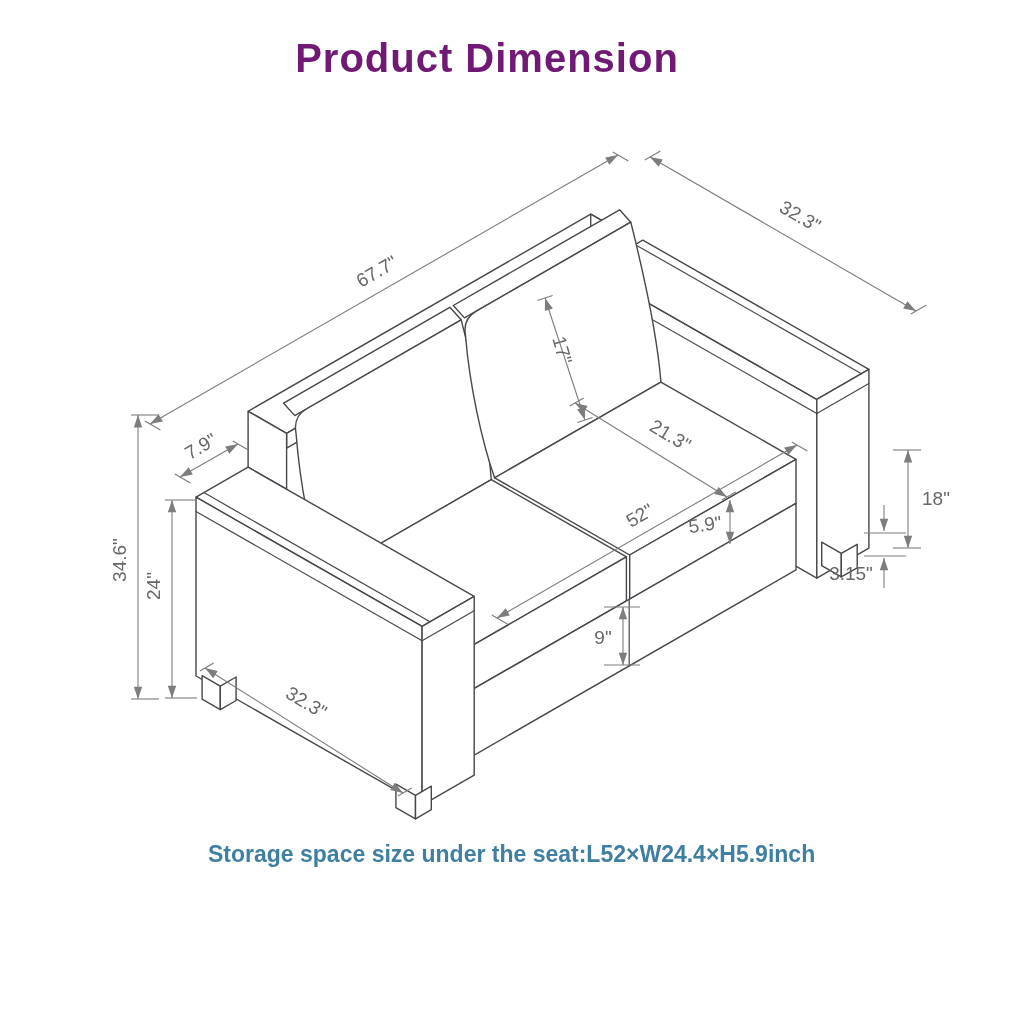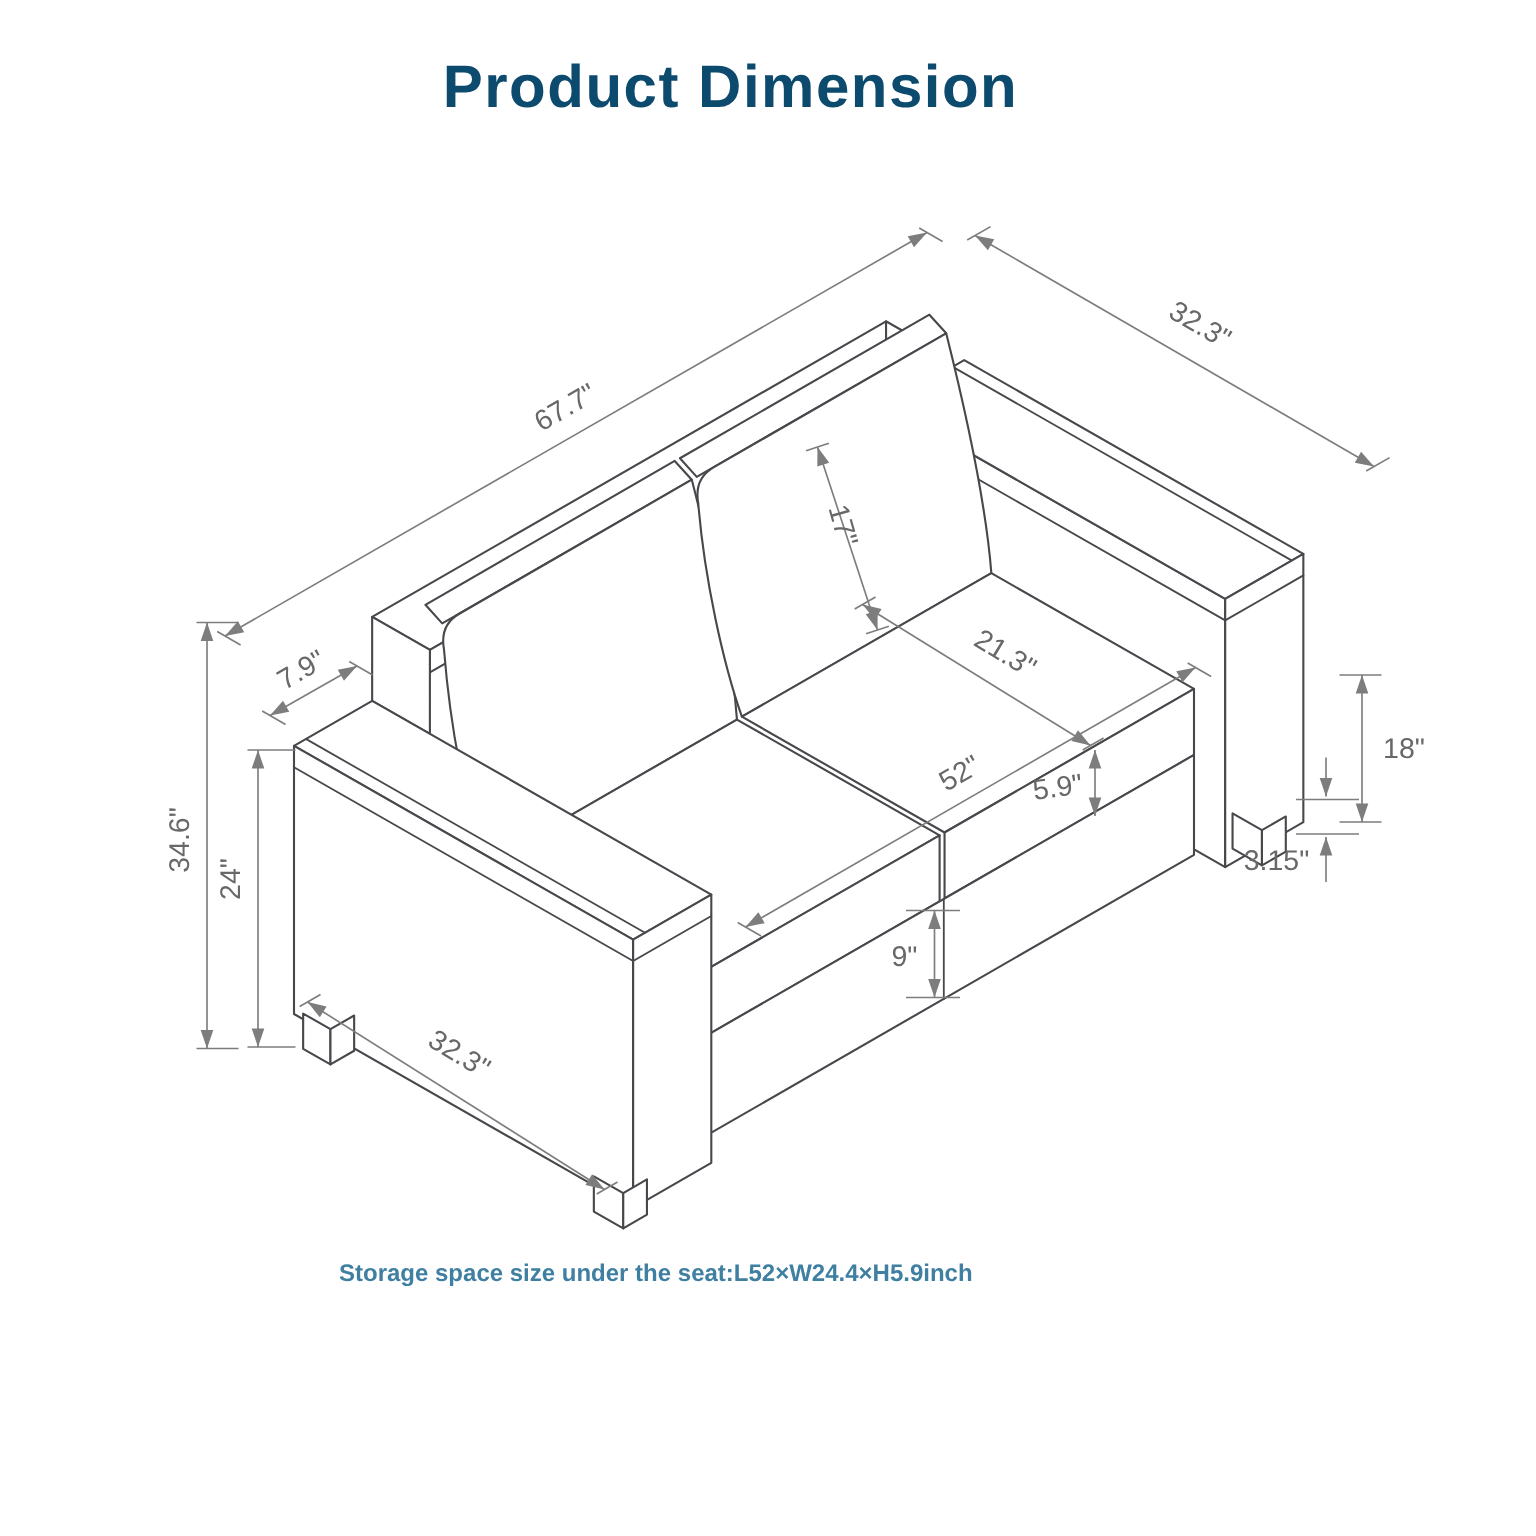--- a/index.html
+++ b/index.html
@@ -1,20 +1,20 @@
 <!DOCTYPE html>
 <html><head>
 <meta charset="utf-8">
 <style>
   html,body{margin:0;padding:0;background:#ffffff;}
   #stage{position:relative;width:1024px;height:1024px;background:#ffffff;overflow:hidden;
          font-family:"Liberation Sans", sans-serif;}
   #title{position:absolute;top:36px;left:0;width:974px;text-align:center;
-         font-size:40px;font-weight:bold;color:#0c4a6e;letter-spacing:1px;}
-  .note{position:absolute;left:208px;font-size:16px;font-weight:bold;color:#3f7fa1;margin-left:18px;}
+         font-size:40px;font-weight:bold;color:#701a75;letter-spacing:1px;}
+  .note{position:absolute;left:208px;font-size:23px;font-weight:bold;color:#3f7fa1;}
   #note1{top:841px;}
   #note2{top:885px;}
   svg{position:absolute;left:0;top:0;}
   .sofa{fill:#ffffff;stroke:#47474c;stroke-width:1.4;stroke-linejoin:round;stroke-linecap:round;}
   .sline{fill:none;stroke:#47474c;stroke-width:1.2;stroke-linecap:round;}
   .dim{stroke:#7d7d7d;stroke-width:1.1;fill:none;}
   .dtxt{fill:#686868;font-size:19px;font-family:"Liberation Sans",sans-serif;}
 </style>
 </head>
 <body>

